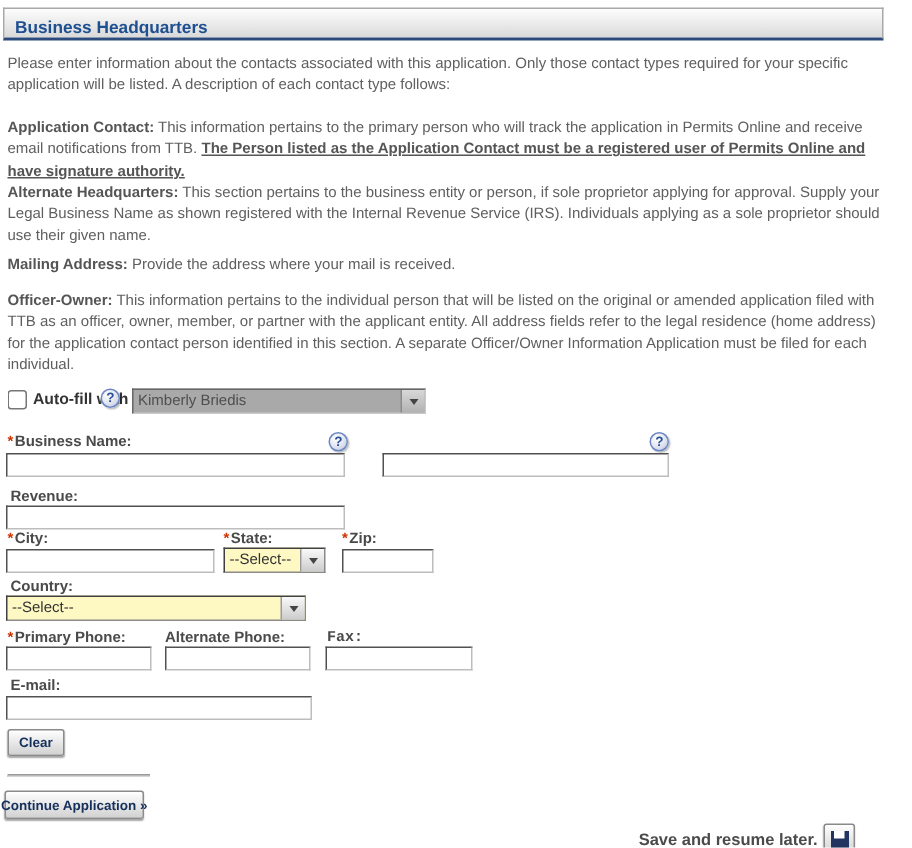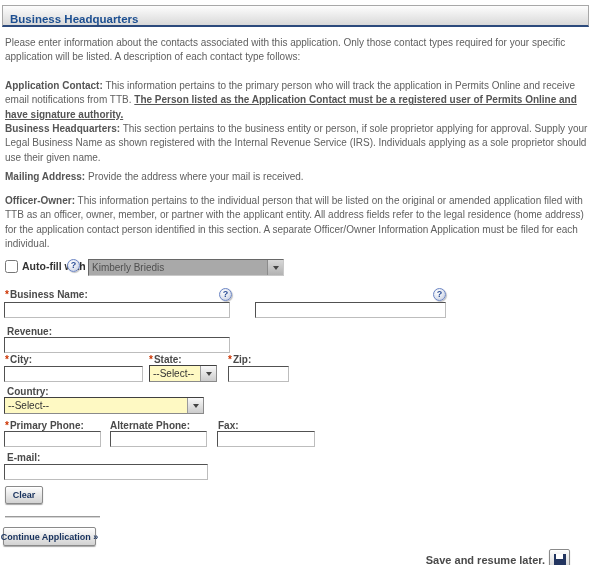--- a/index.html
+++ b/index.html
@@ -101,21 +101,21 @@
   #state-label{ left:149px; top:354px; }
   #state-select { left:149px; top:365px; width:68px; height:17px; }
   #zip-label  { left:228px; top:354px; }
   #zip-input  { left:228px; top:366px; width:61px; }
   #country-label { left:7px; top:386px; }
   #country-select { left:4px; top:397px; width:200px; height:17px; }
   #pphone-label { left:5px; top:420px; }
   #pphone-input { left:4px; top:431px; width:97px; }
   #aphone-label { left:110px; top:420px; }
   #aphone-input { left:110px; top:431px; width:97px; }
-  #fax-label  { left:218px; top:420px; }
+  #fax-label  { left:218px; top:420px;font-family:Liberation Mono, monospace; }
   #fax-input  { left:217px; top:431px; width:98px; }
   #email-label{ left:7px; top:452px; }
   #email-input{ left:4px; top:464px; width:204px; }
   #autofill-label { position:absolute; left:22px; top:260px; font-size:10.5px; font-weight:bold; color:#333; }
   #autofill-help  { left:67px; top:259px; }
   #autofill-select{ left:88px; top:259px; width:196px; height:17px; }
 </style>
 </head>
 <body>
 
@@ -127,21 +127,21 @@
 
   <div class="para" id="p-app">
     <span class="lead">Application Contact:</span><span> This information pertains to the primary person who will track the application in Permits Online and receive email notifications from TTB. </span><span class="emph">The Person listed as the Application Contact must be a registered user of Permits Online and have signature authority.</span>
   </div>
 
   <div class="para" id="p-intro">
     <span>Please enter information about the contacts associated with this application.  Only those contact types required for your specific application will be listed.  A description of each contact type follows:</span>
   </div>
 
   <div class="para" id="p-bhq">
-    <span class="lead">Business Headquarters:</span><span> This section pertains to the business entity or person, if sole proprietor applying for approval. Supply your Legal Business Name as shown registered with the Internal Revenue Service (IRS). Individuals applying as a sole proprietor should use their given name.</span>
+    <span class="lead">Alternate Headquarters:</span><span> This section pertains to the business entity or person, if sole proprietor applying for approval. Supply your Legal Business Name as shown registered with the Internal Revenue Service (IRS). Individuals applying as a sole proprietor should use their given name.</span>
   </div>
 
   <div class="para" id="p-mail">
     <span class="lead">Mailing Address:</span><span> Provide the address where your mail is received.</span>
   </div>
 
   <div class="para" id="p-officer">
     <span class="lead">Officer-Owner:</span><span> This information pertains to the individual person that will be listed on the original or amended application filed with TTB as an officer, owner, member, or partner with the applicant entity.  All address fields refer to the legal residence (home address) for the application contact person identified in this section.  A separate Officer/Owner Information Application must be filed for each individual.</span>
   </div>
 

